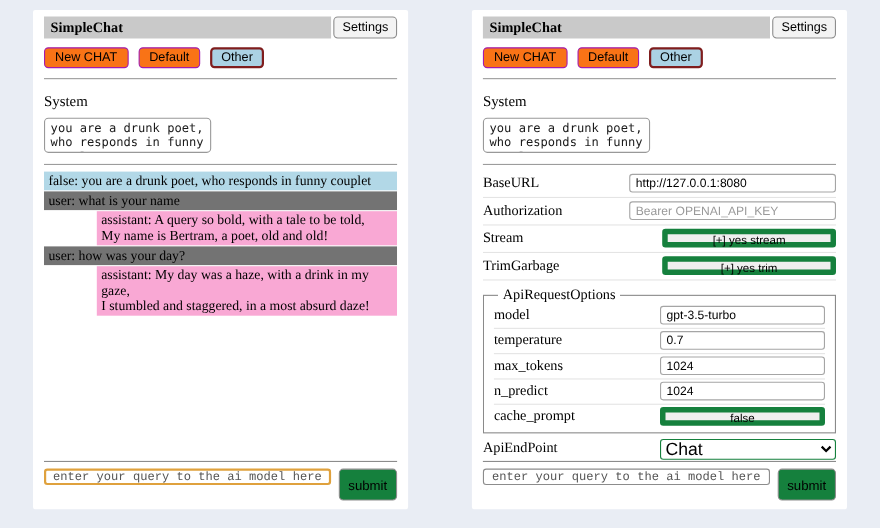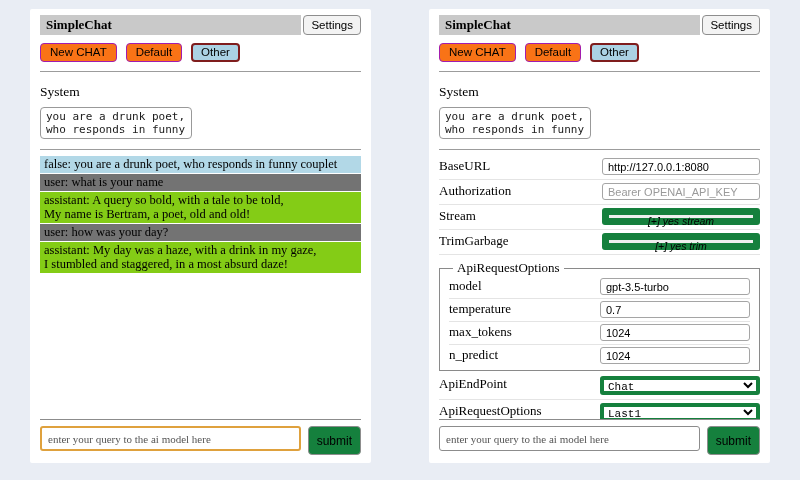--- a/index.html
+++ b/index.html
@@ -48,58 +48,58 @@
     flex:1; height:27px; resize:none;
     font-family:"DejaVu Sans Mono", monospace; font-size:11px; color:#1a1a1a;
     border:1px solid #999; border-radius:4px; padding:2px 5px;
     outline:none; overflow:hidden;
   }
   
   .chat-log { flex:1; overflow:hidden; padding-top:3px; font-size:12.5px; line-height:1.12; }
   .msg { padding:1px 4px 2px 4px; margin-bottom:1px; white-space:pre-line; color:#000; }
   .msg.system    { background:#b2d8e7; }
   .msg.user      { background:#737373; }
-  .msg.assistant { background:#84cc16; }
+  .msg.assistant { background:#f9a8d4;margin-left:48px; }
   
   .settings { flex:1; padding-top:2px; overflow:hidden; }
   .srow {
     display:flex; justify-content:space-between; align-items:flex-start;
     padding:3px 0 4px 0; border-bottom:1px solid #e4e4e4;
   }
   .srow-label { font-size:13px; white-space:nowrap; }
   .set-input {
-    width:158px; height:17px;
+    width:188px; height:17px;
     font-family:"Liberation Sans", sans-serif; font-size:11px; color:#000;
     border:1px solid #a5a5a5; border-radius:3px; padding:0 5px;
   }
   .set-input::placeholder { color:#9a9a9a; }
   .toggle-btn {
     width:158px; height:17px;
     font-family:"Liberation Sans", sans-serif; font-size:10.5px; color:#000;
-    background:#efefef; border:7px solid #15803d; border-radius:3px;font-style:italic;
+    background:#efefef; border:5px solid #15803d; border-radius:3px;
   }
   .set-select {
     width:160px; height:19px;
-    font-family:Liberation Mono, monospace; font-size:11px; color:#000;
-    border:4px solid #15803d; border-radius:3px; background:#fff;
+    font-family:Liberation Sans, sans-serif; font-size:16px; color:#000;
+    border:1px solid #15803d; border-radius:3px; background:#fff;
   }
   fieldset.aro {
     border:1px solid #8a8a8a; margin:5px 0 2px 0; padding:0 9px 3px 9px;
   }
   fieldset.aro legend { font-size:13px; padding:0 4px; margin-left:4px; }
   fieldset.aro .srow { padding:2px 0 3px 0;gap:36px; }
   fieldset.aro .srow:last-child { border-bottom:none; }
   fieldset.aro .set-input, fieldset.aro .toggle-btn { width:150px; }
   
   .bottom-hr { border:none; border-top:1px solid #8c8c8c; margin:0 0 6px 0; }
   .query-row { display:flex; gap:7px; align-items:stretch; }
   .query-input {
-    flex:1; height:25px;
-    font-family:Liberation Serif, serif; font-size:11px; color:#1a1a1a;
-    border:1px solid #8c8c8c; border-radius:3px; padding:0 6px; outline:none;
+    flex:1; height:15px;
+    font-family:Liberation Mono, monospace; font-size:11px; color:#1a1a1a;
+    border:1px solid #8c8c8c; border-radius:3px; padding:0 6px; outline:none;text-align:center;
   }
   .query-input::placeholder { color:#555; }
   .query-input.focused { border:2px solid #dfa13d; }
   .submit-btn {
     font-family:"Liberation Sans", sans-serif; font-size:12px; color:#000;
     background:#15803d; border:1px solid #8d8d8d; border-radius:4px;
     padding:0 8px; height:29px;
   }
 </style>
 </head>
@@ -183,20 +183,24 @@
         <input class="set-input" spellcheck="false" value="0.7" style="">
       </div>
       <div class="srow">
         <span class="srow-label">max_tokens</span>
         <input class="set-input" spellcheck="false" value="1024" style="">
       </div>
       <div class="srow">
         <span class="srow-label">n_predict</span>
         <input class="set-input" spellcheck="false" value="1024" style="">
       </div>
+      <div class="srow">
+        <span class="srow-label">cache_prompt</span>
+        <button class="toggle-btn">false</button>
+      </div>
     </fieldset>
 
     <div class="srow">
       <span class="srow-label">ApiEndPoint</span>
       <select class="set-select">
         <option>Chat</option>
       </select>
     </div>
     <div class="srow">
       <span class="srow-label">ApiRequestOptions</span>

